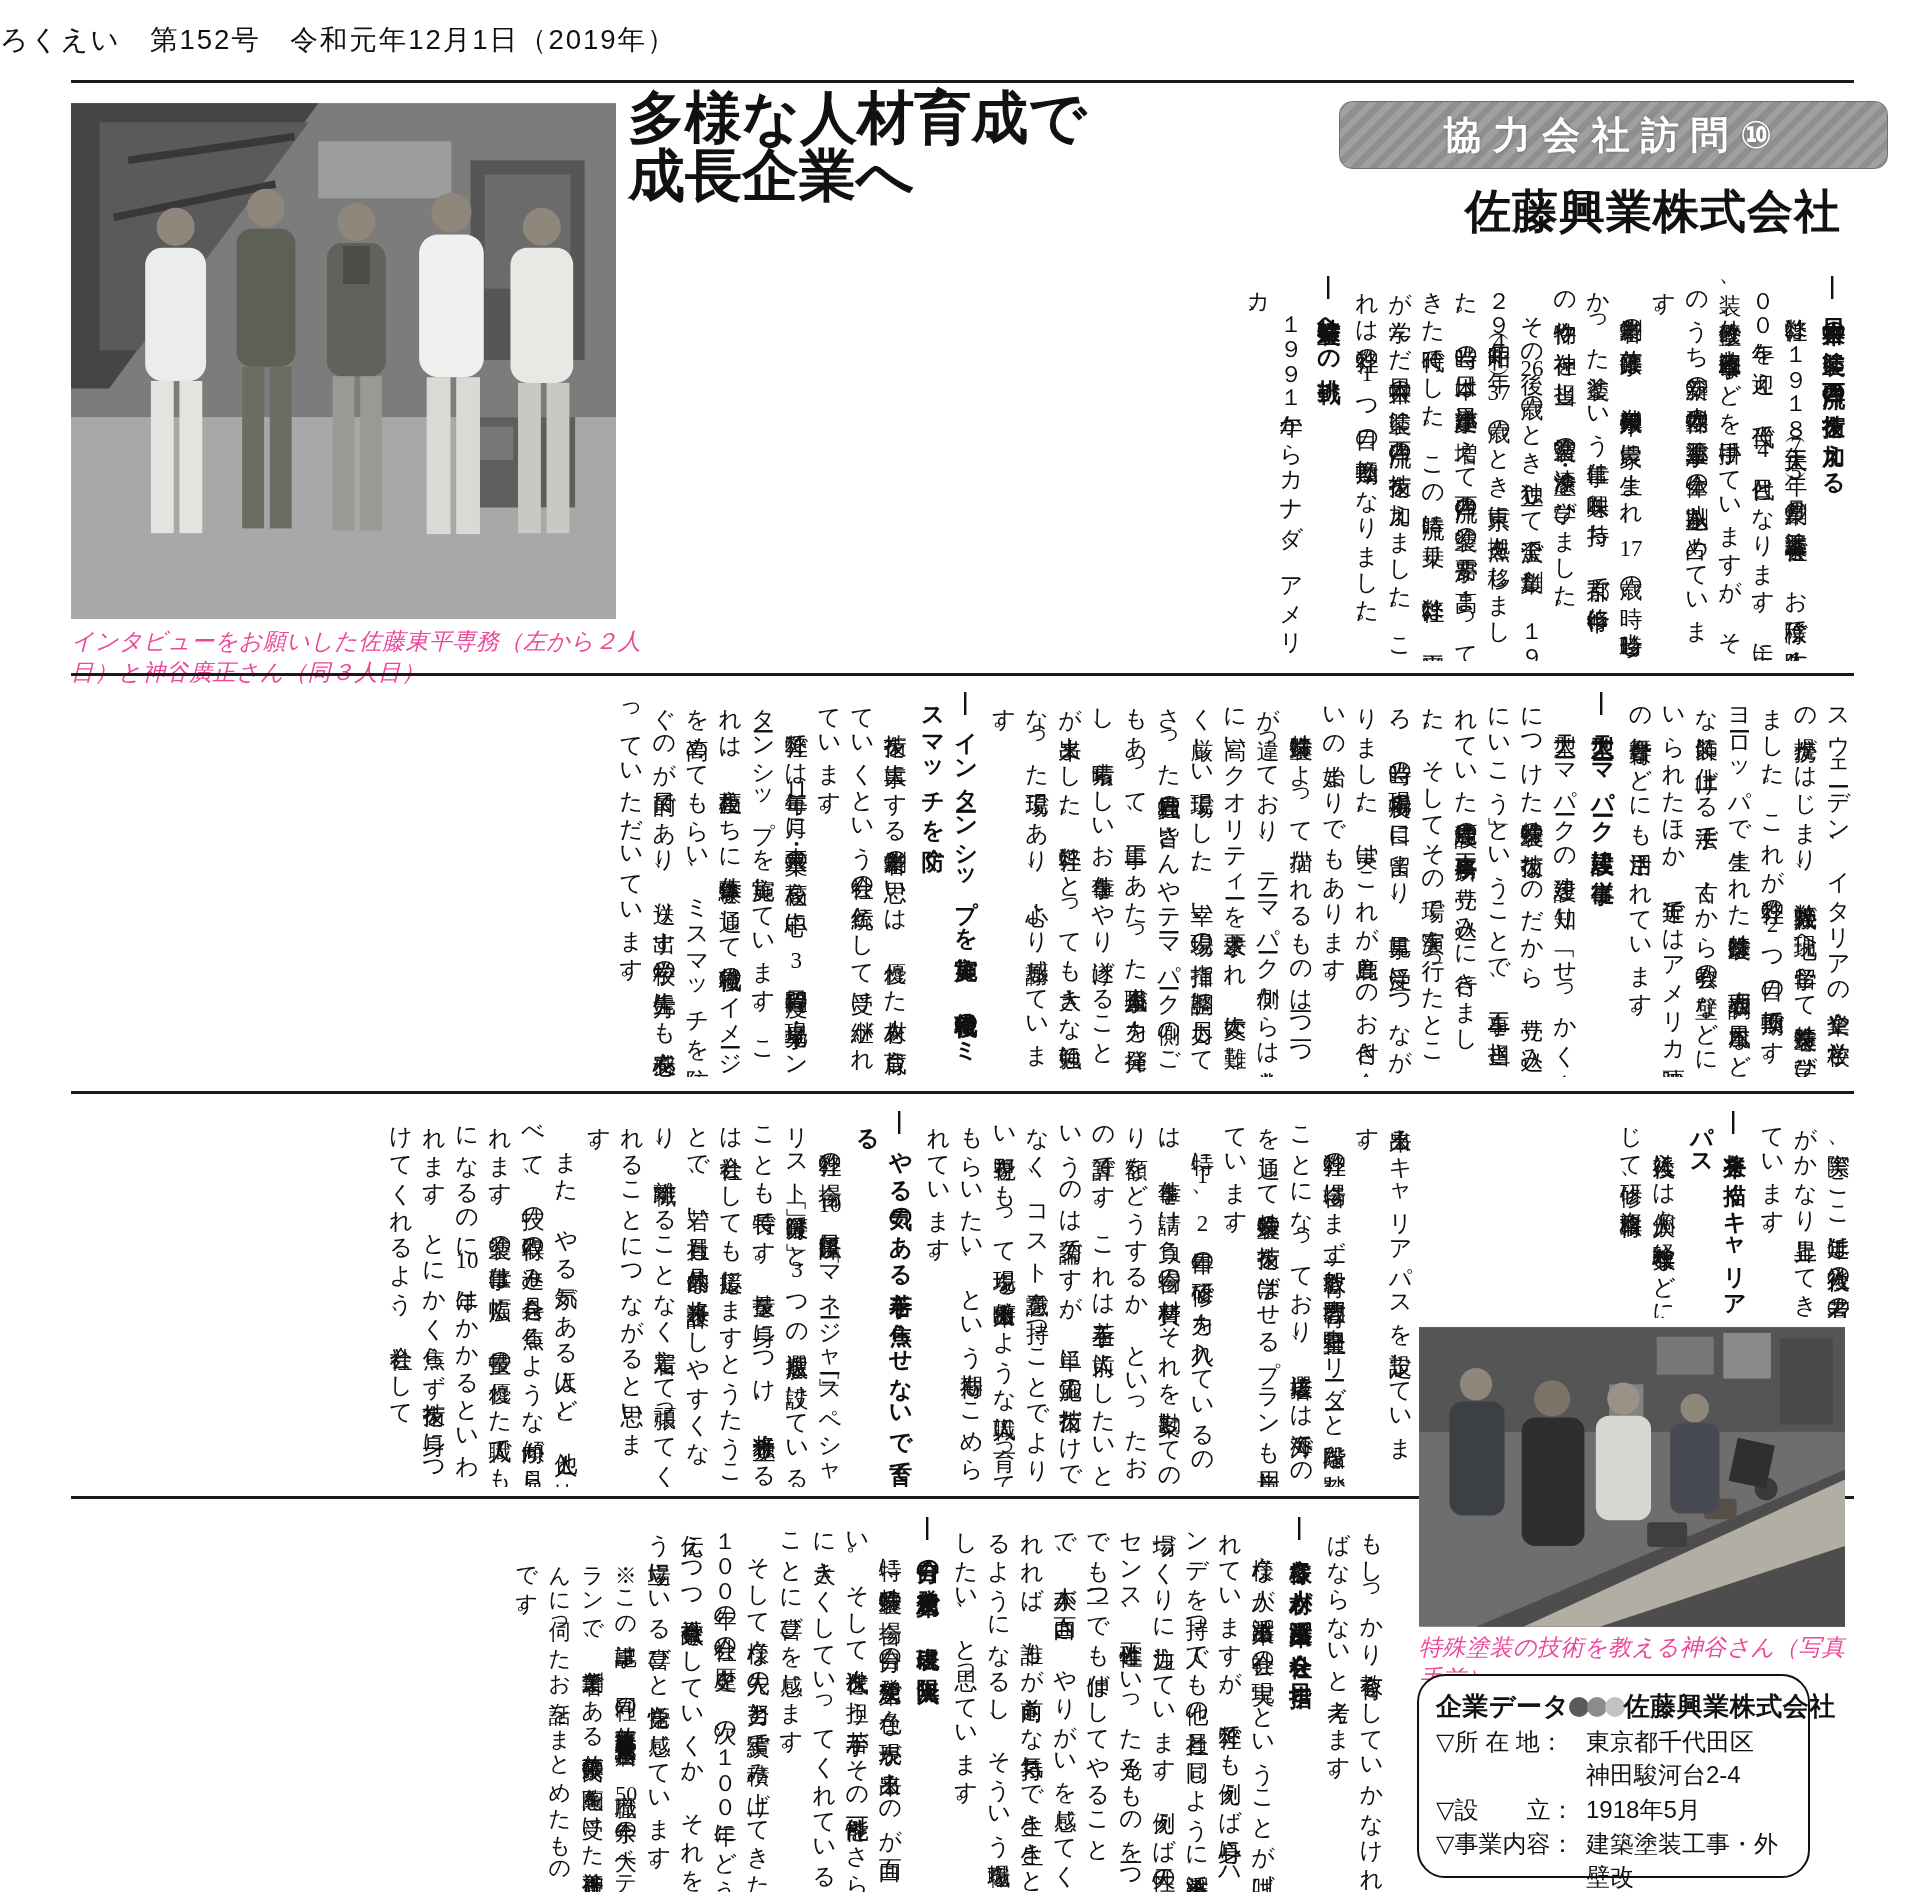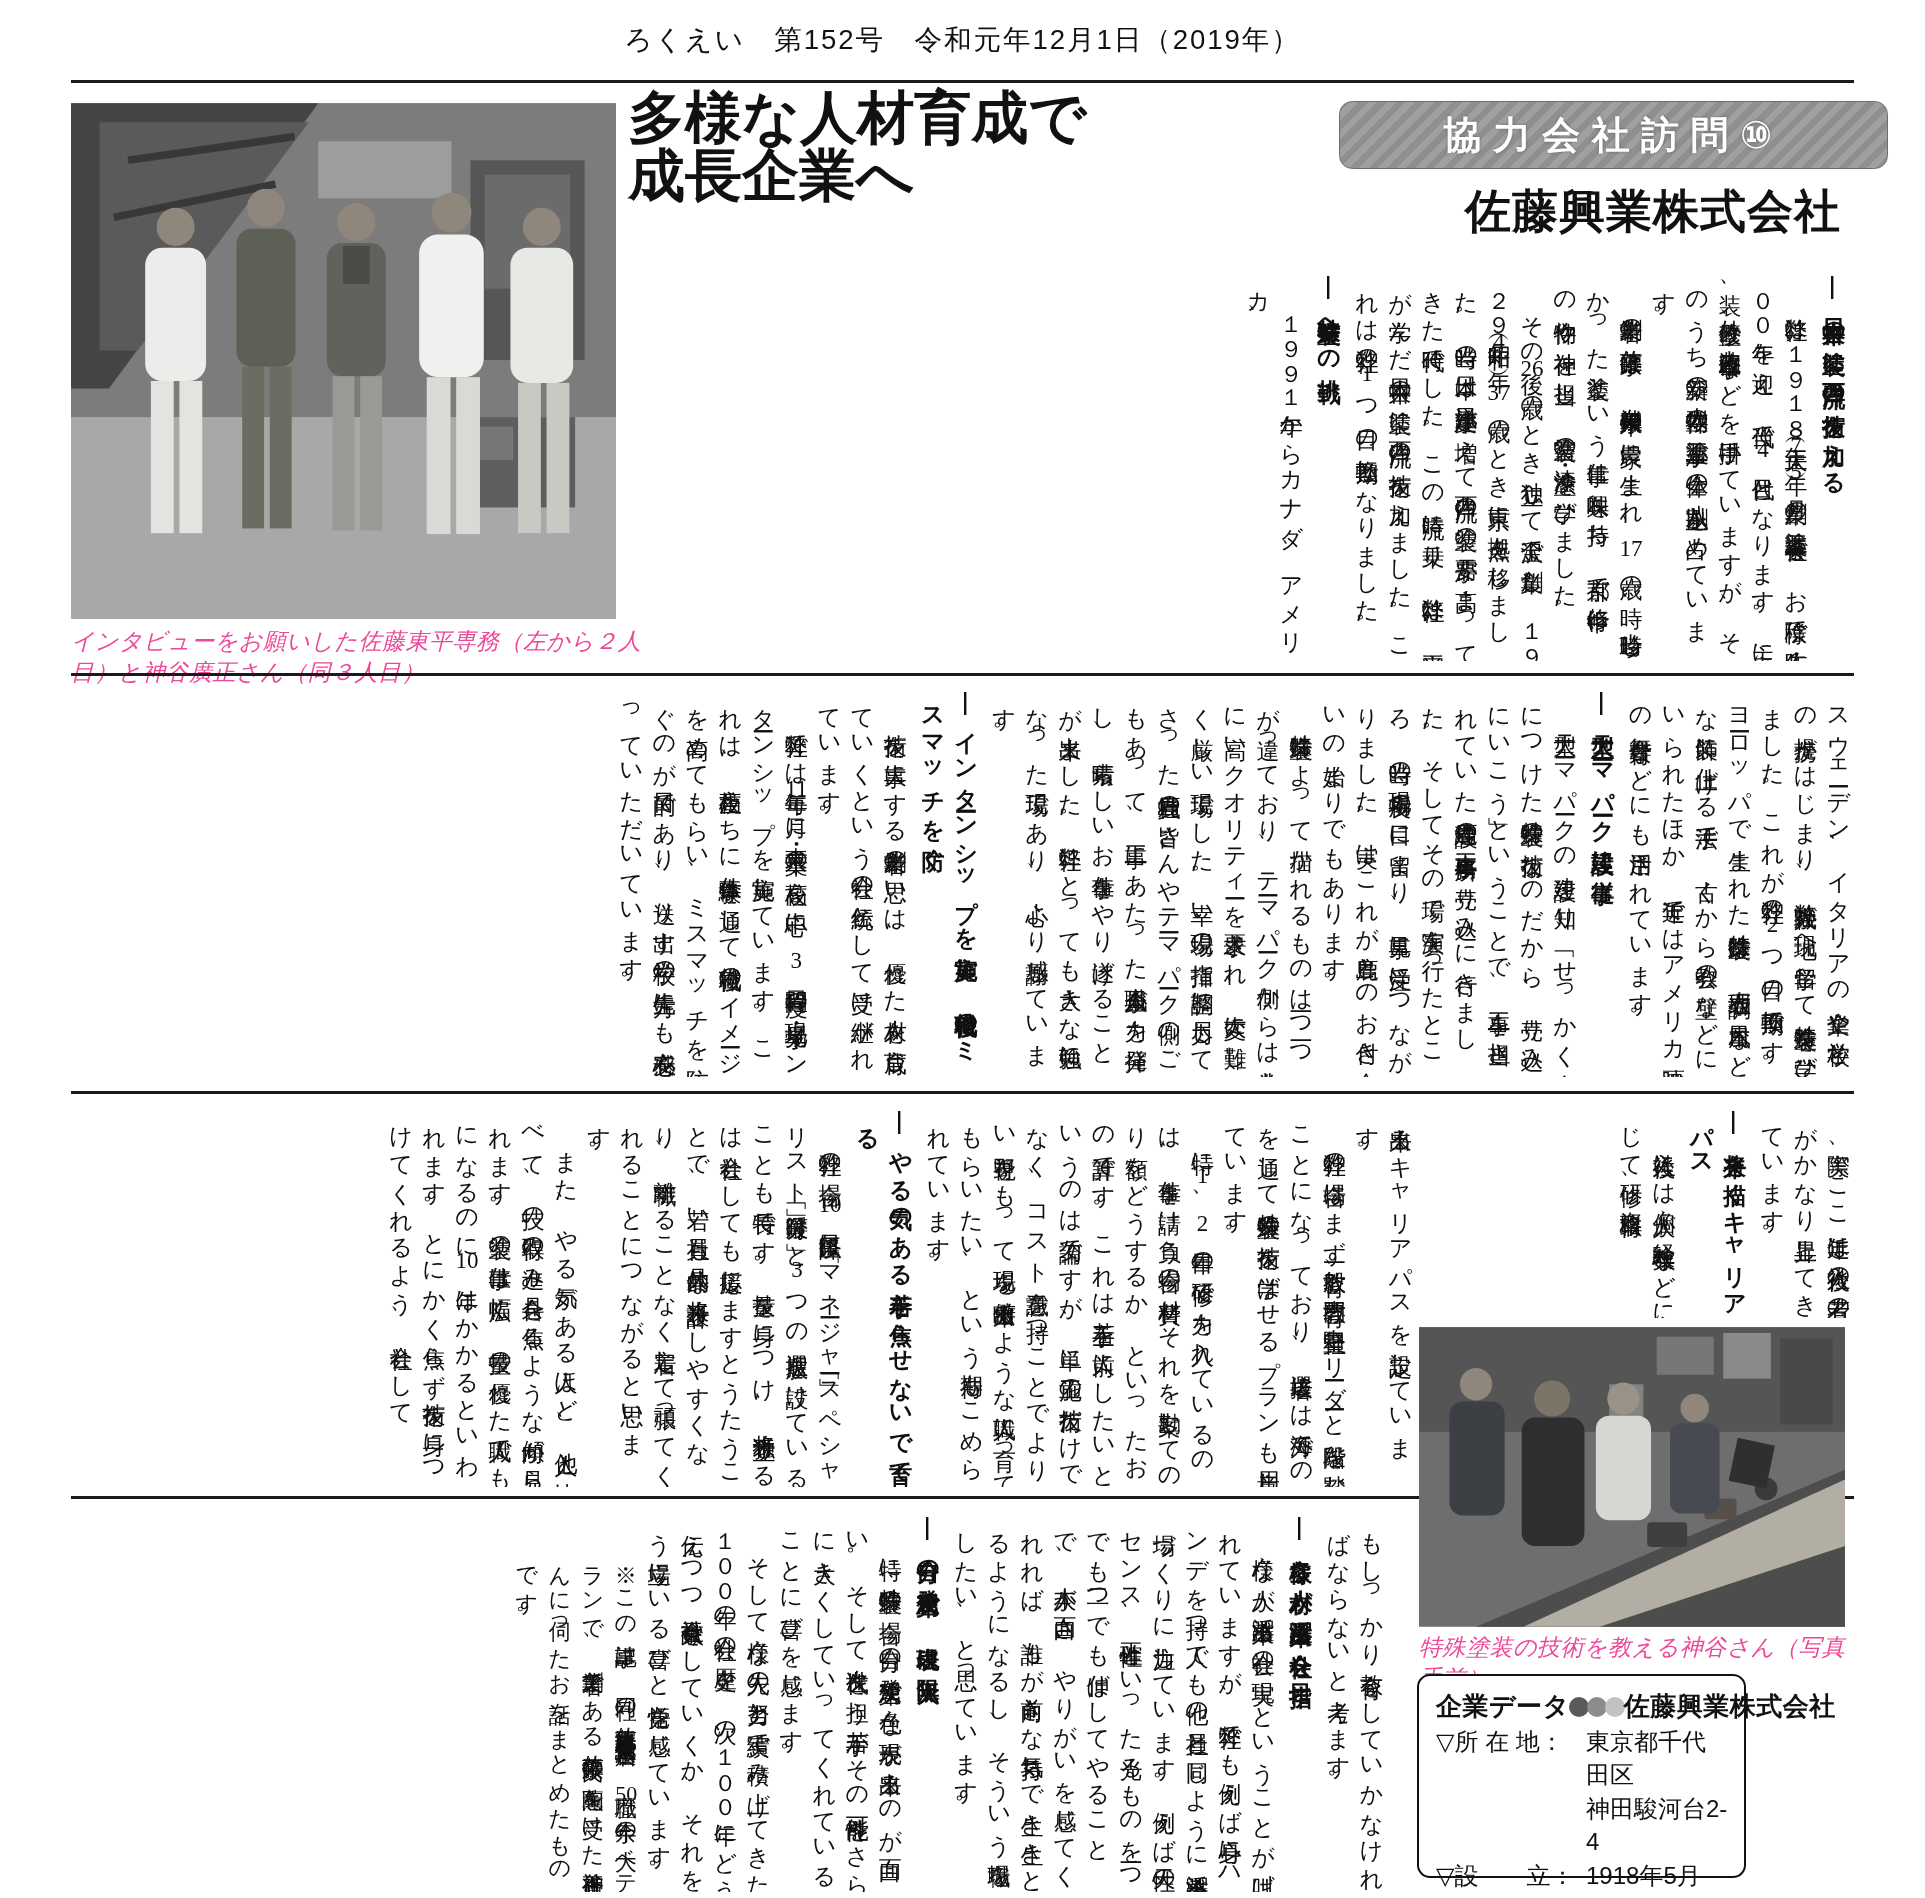--- a/index.html
+++ b/index.html
@@ -1,20 +1,20 @@
 <!DOCTYPE html>
 <html lang="ja" style="font-size:15px"><head>
 <meta charset="utf-8">
 <style>
   html,body{margin:0;padding:0;background:#ffffff;}
   #page{position:relative;width:1925px;height:1898px;background:#ffffff;overflow:hidden;
         font-family:"Liberation Sans","DejaVu Sans",sans-serif;color:#111;}
   .hrule{position:absolute;left:71px;width:1783px;height:2.9px;background:#1a1a1a;}
   
-  #issue-line{position:absolute;top:21px;left:0;width:100%;text-align:center;
+  #issue-line{position:absolute;top:21px;left:0;width:100%;
               font-size:27.6px;letter-spacing:1.9px;color:#111;}
   
   #headline{position:absolute;left:628px;top:88px;width:476px;
             font-weight:bold;font-size:57px;line-height:1.02;letter-spacing:0px;
             font-family:"Liberation Sans","DejaVu Sans",sans-serif;}
   #series-badge{position:absolute;left:1339px;top:101px;width:549px;height:68px;
             border-radius:13.3px;border:1.9px solid #6e6e6e;box-sizing:border-box;
             background:repeating-linear-gradient(135deg,#8f8f8f 0 6.7px,#a0a0a0 6.7px 13.3px);
             color:#ffffff;font-weight:bold;font-size:38px;letter-spacing:11.4px;
             display:flex;align-items:center;justify-content:center;
@@ -29,22 +29,22 @@
          overflow:hidden;font-family:"Liberation Serif","DejaVu Serif",serif;
          font-size:23px;line-height:33px;letter-spacing:1.4px;color:#101010;}
   .seg{display:block;}
   .seg.para{text-indent:24px;}
   .seg.para-cont{text-indent:0;}
   .seg.heading{font-family:"Liberation Sans","DejaVu Sans",sans-serif;
                font-weight:bold;margin-left:4.8px;margin-right:4.8px;}
   .seg.note{padding-top:34px;font-size:22px;}
   .tcy{text-combine-upright:all;}
   
-  #data-box{position:absolute;left:1417px;top:1674px;width:329px;height:204px;
-            box-sizing:border-box;border:2.9px solid #111;border-radius:13px;
+  #data-box{position:absolute;left:1417px;top:1674px;width:393px;height:204px;
+            box-sizing:border-box;border:2.9px solid #111;border-radius:28px;
             padding:13.3px 15px 9.5px 17px;background:#fff;}
   #data-box-title{font-weight:bold;font-size:26px;letter-spacing:0.5px;white-space:nowrap;}
   .dot{display:inline-block;width:20px;height:20px;border-radius:50%;
        vertical-align:-1.9px;margin:0 -1px;}
   .data-row{display:flex;font-size:24px;line-height:1.38;margin-top:1px;}
   .data-label{flex:0 0 150px;white-space:pre;}
   .data-value{white-space:pre-line;}
 </style>
 </head>
 <body>

